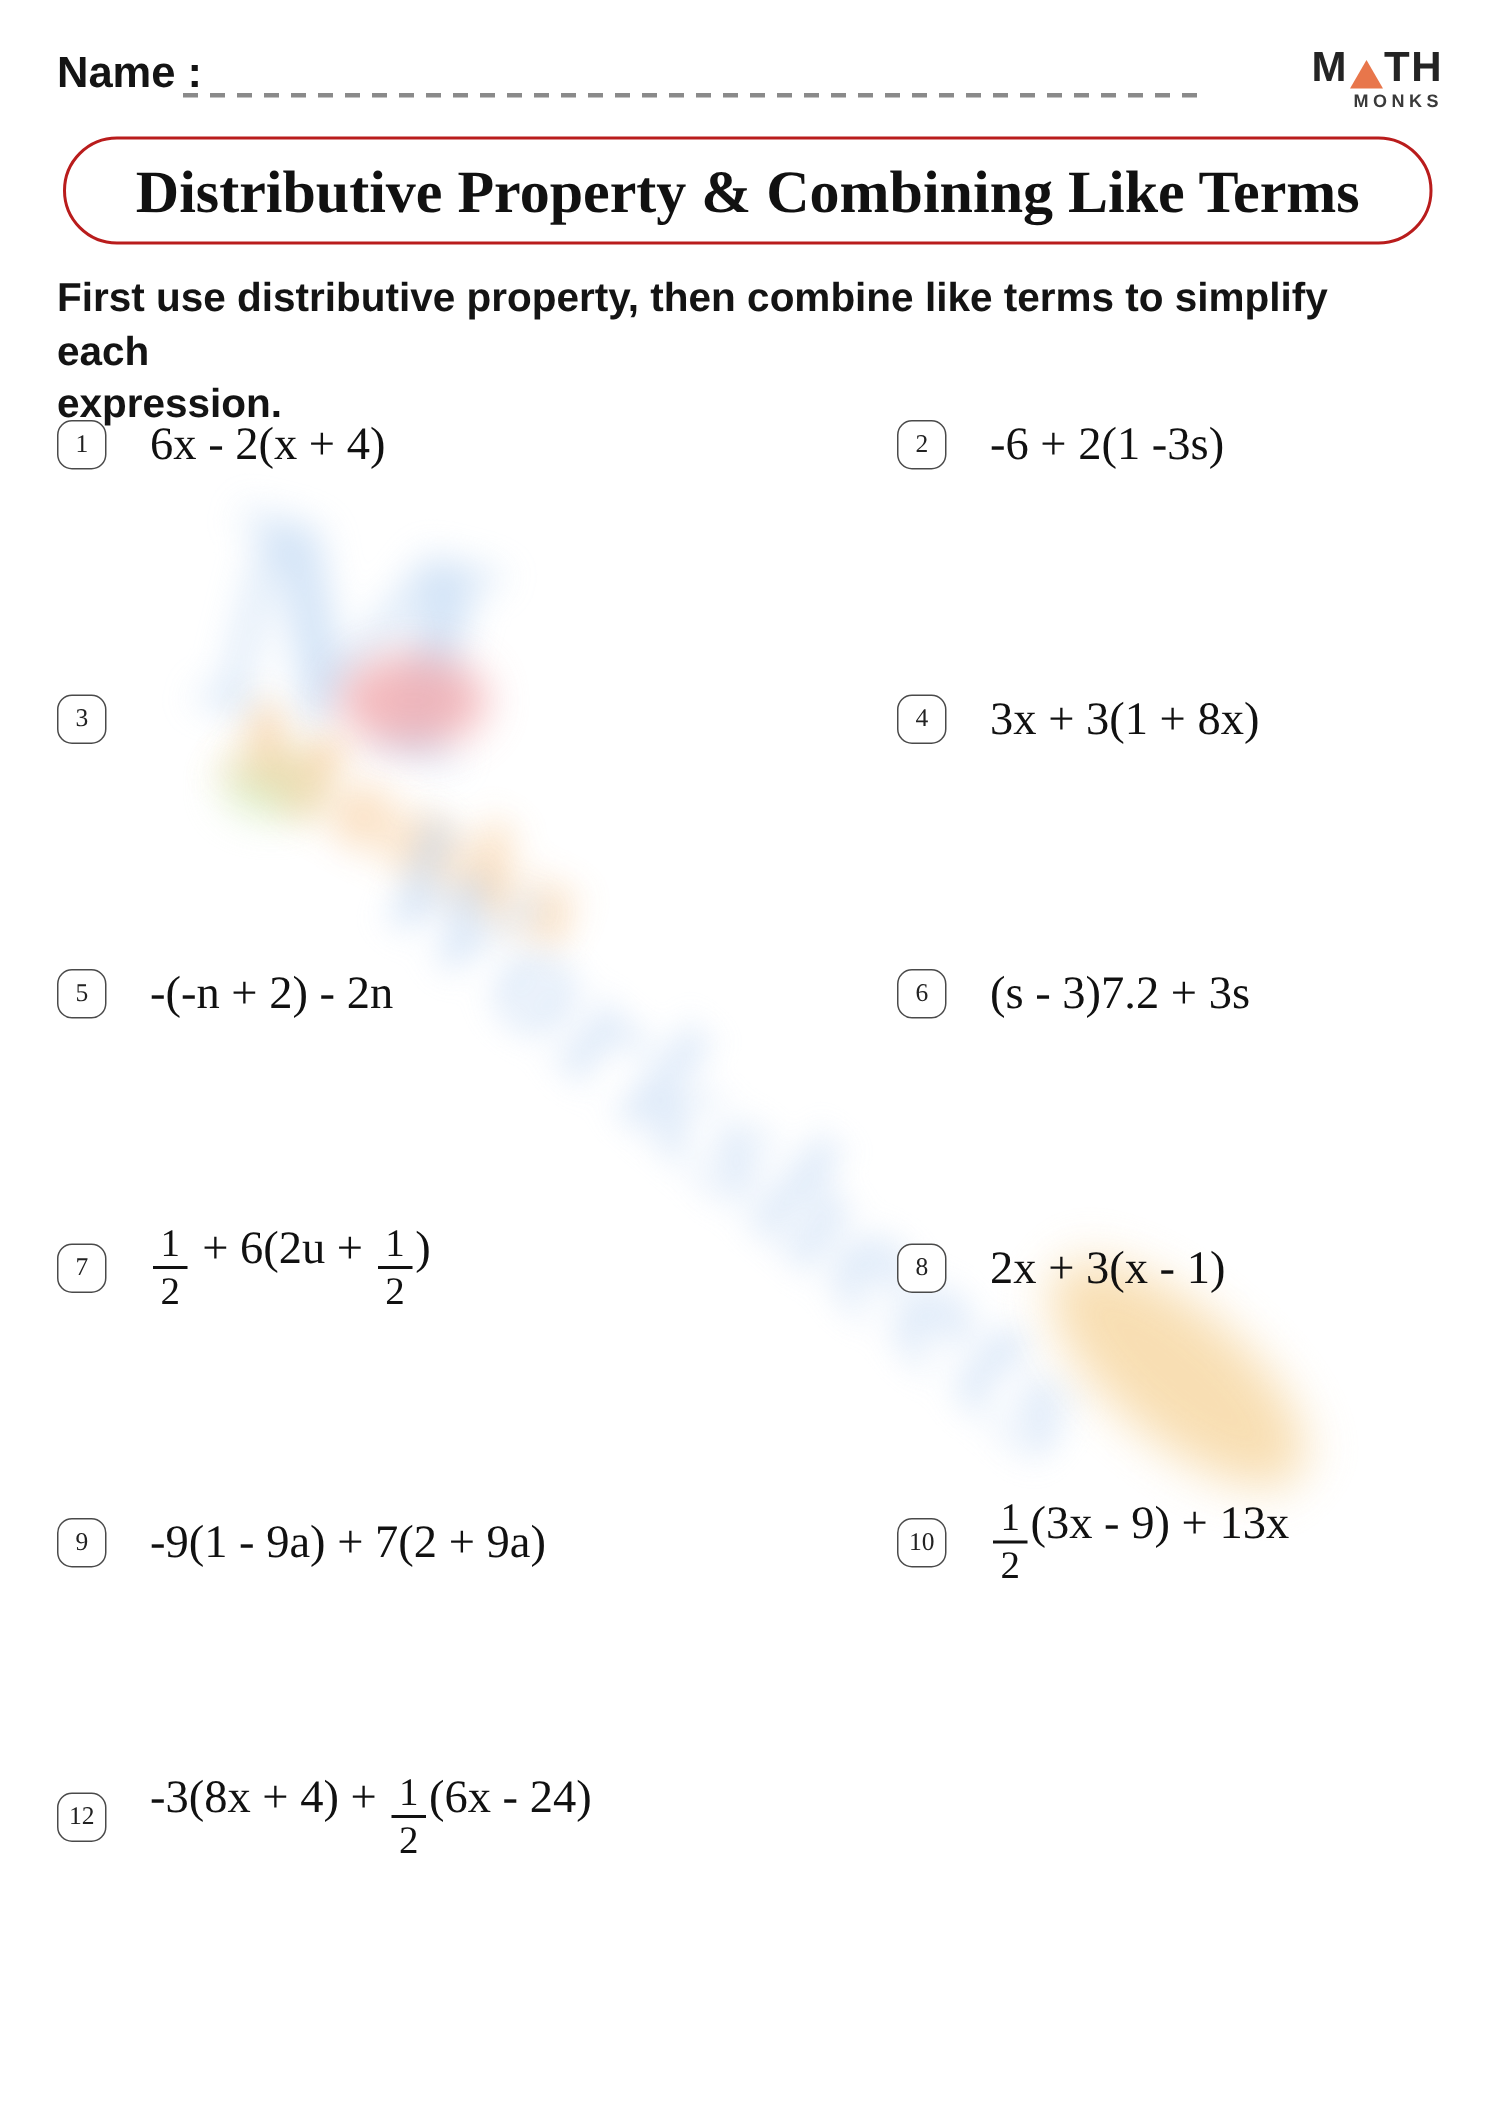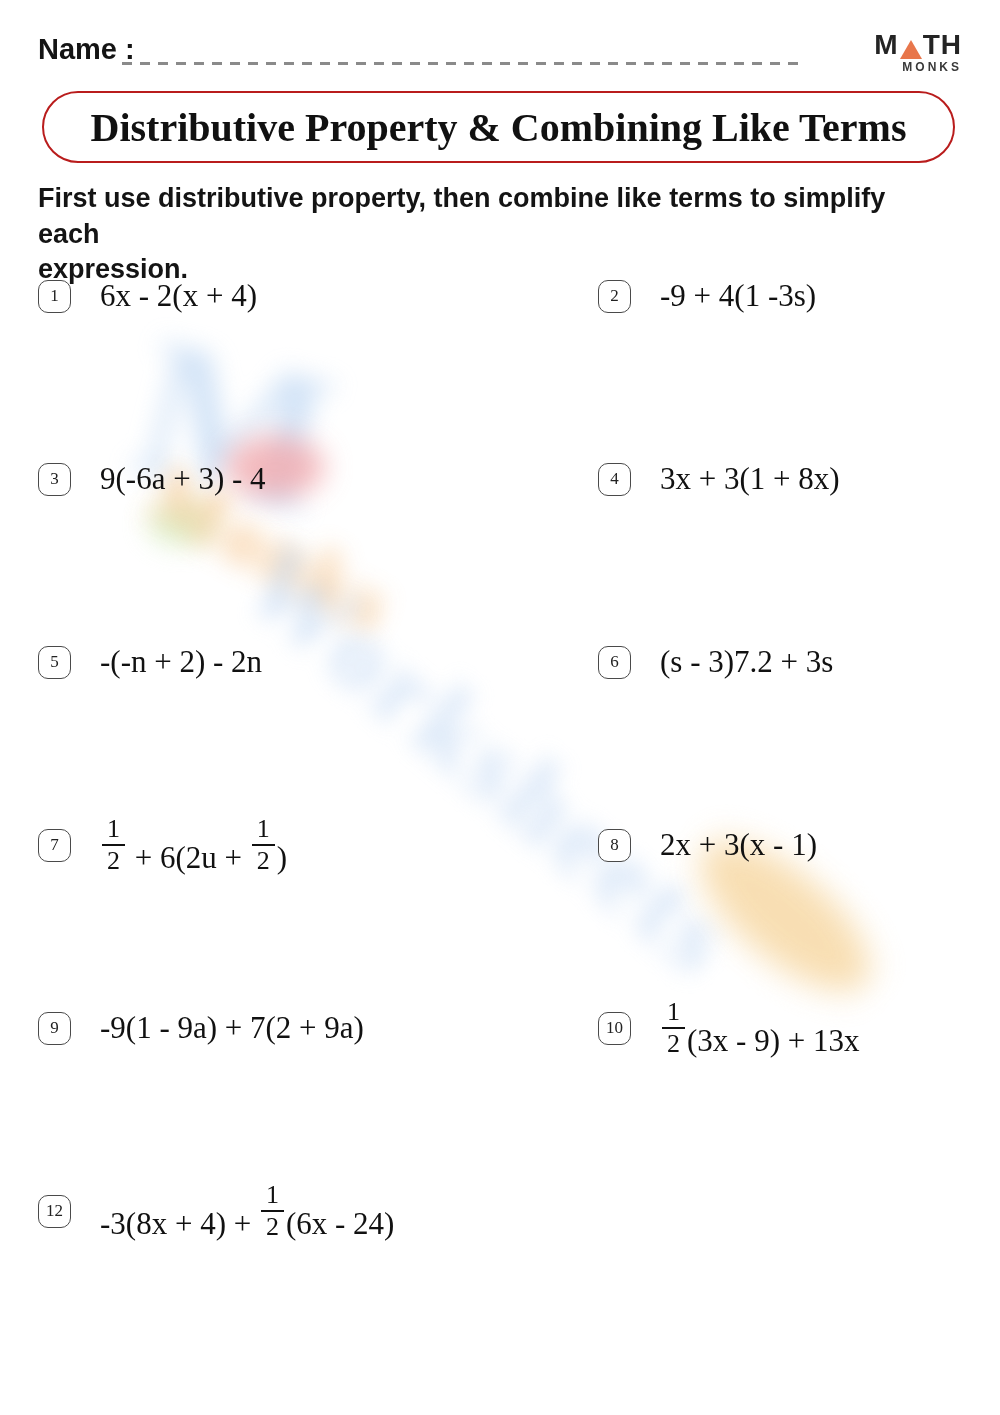--- a/index.html
+++ b/index.html
@@ -86,21 +86,21 @@
   .badge {
     flex:0 0 auto;
     min-width:33px; height:33px; padding:0 4px;
     border:1.5px solid #4a4a4a; border-radius:10px;
     display:flex; align-items:center; justify-content:center;
     font-family:"Liberation Serif", serif;
     font-size:17px; color:#222; background:#fff;
   }
   .expr {
     margin-left:29px;
-    display:flex; align-items:flex-end;
+    display:flex; align-items:flex-start;
     white-space:pre;
     font-family:"Liberation Serif", serif;
     font-size:31px; color:#111;
   }
   .frac {
     display:inline-flex; flex-direction:column; align-items:center;
     font-size:26px; line-height:1.15; margin:0 2px;
   }
   .frac .num { padding:0 5px; border-bottom:2px solid #111; }
   .frac .den { padding:0 5px; }
@@ -144,26 +144,25 @@
     </div>
 
     <div class="problems" id="problems-grid">
   <div class="problem">
     <span class="badge">1</span>
     <span class="expr"><span>6x - 2(x + 4)</span></span>
   </div>
 
   <div class="problem">
     <span class="badge">2</span>
-    <span class="expr"><span>-9 + 4(1 -3s)</span></span>
+    <span class="expr"><span>-6 + 2(1 -3s)</span></span>
   </div>
 
   <div class="problem">
     <span class="badge">3</span>
-    <span class="expr"><span>9(-6a + 3) - 4</span></span>
   </div>
 
   <div class="problem">
     <span class="badge">4</span>
     <span class="expr"><span>3x + 3(1 + 8x)</span></span>
   </div>
 
   <div class="problem">
     <span class="badge">5</span>
     <span class="expr"><span>-(-n + 2) - 2n</span></span>

